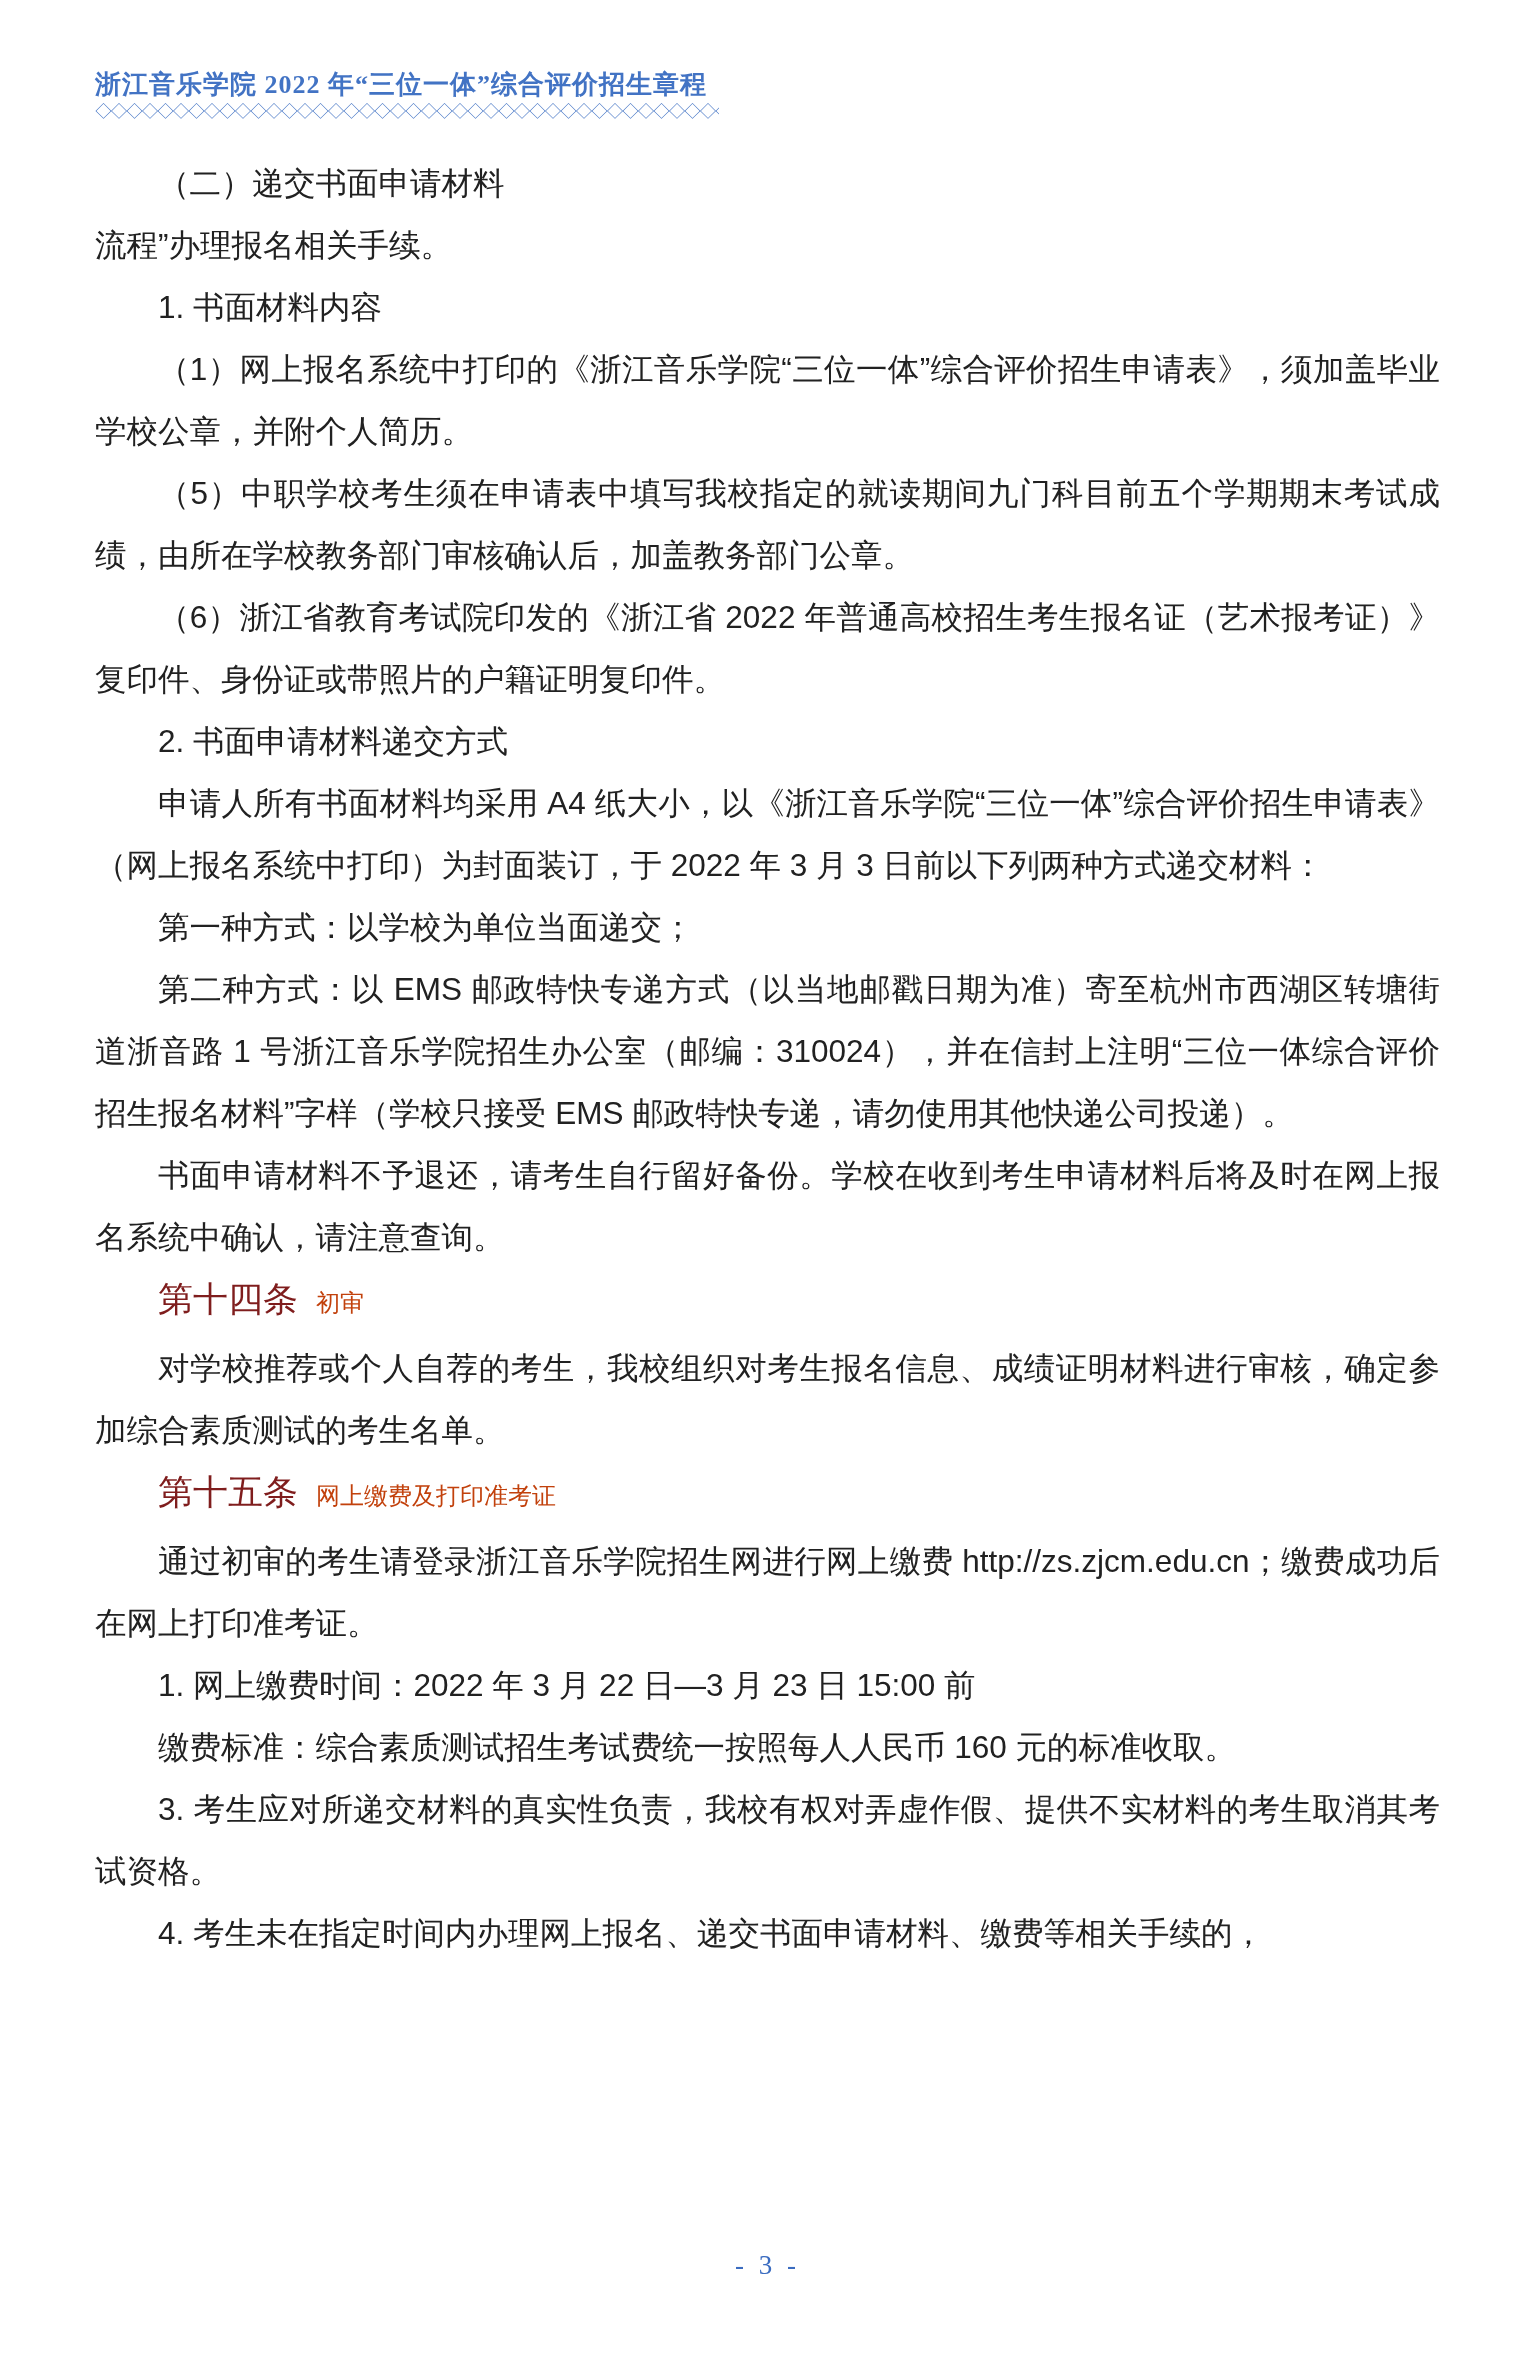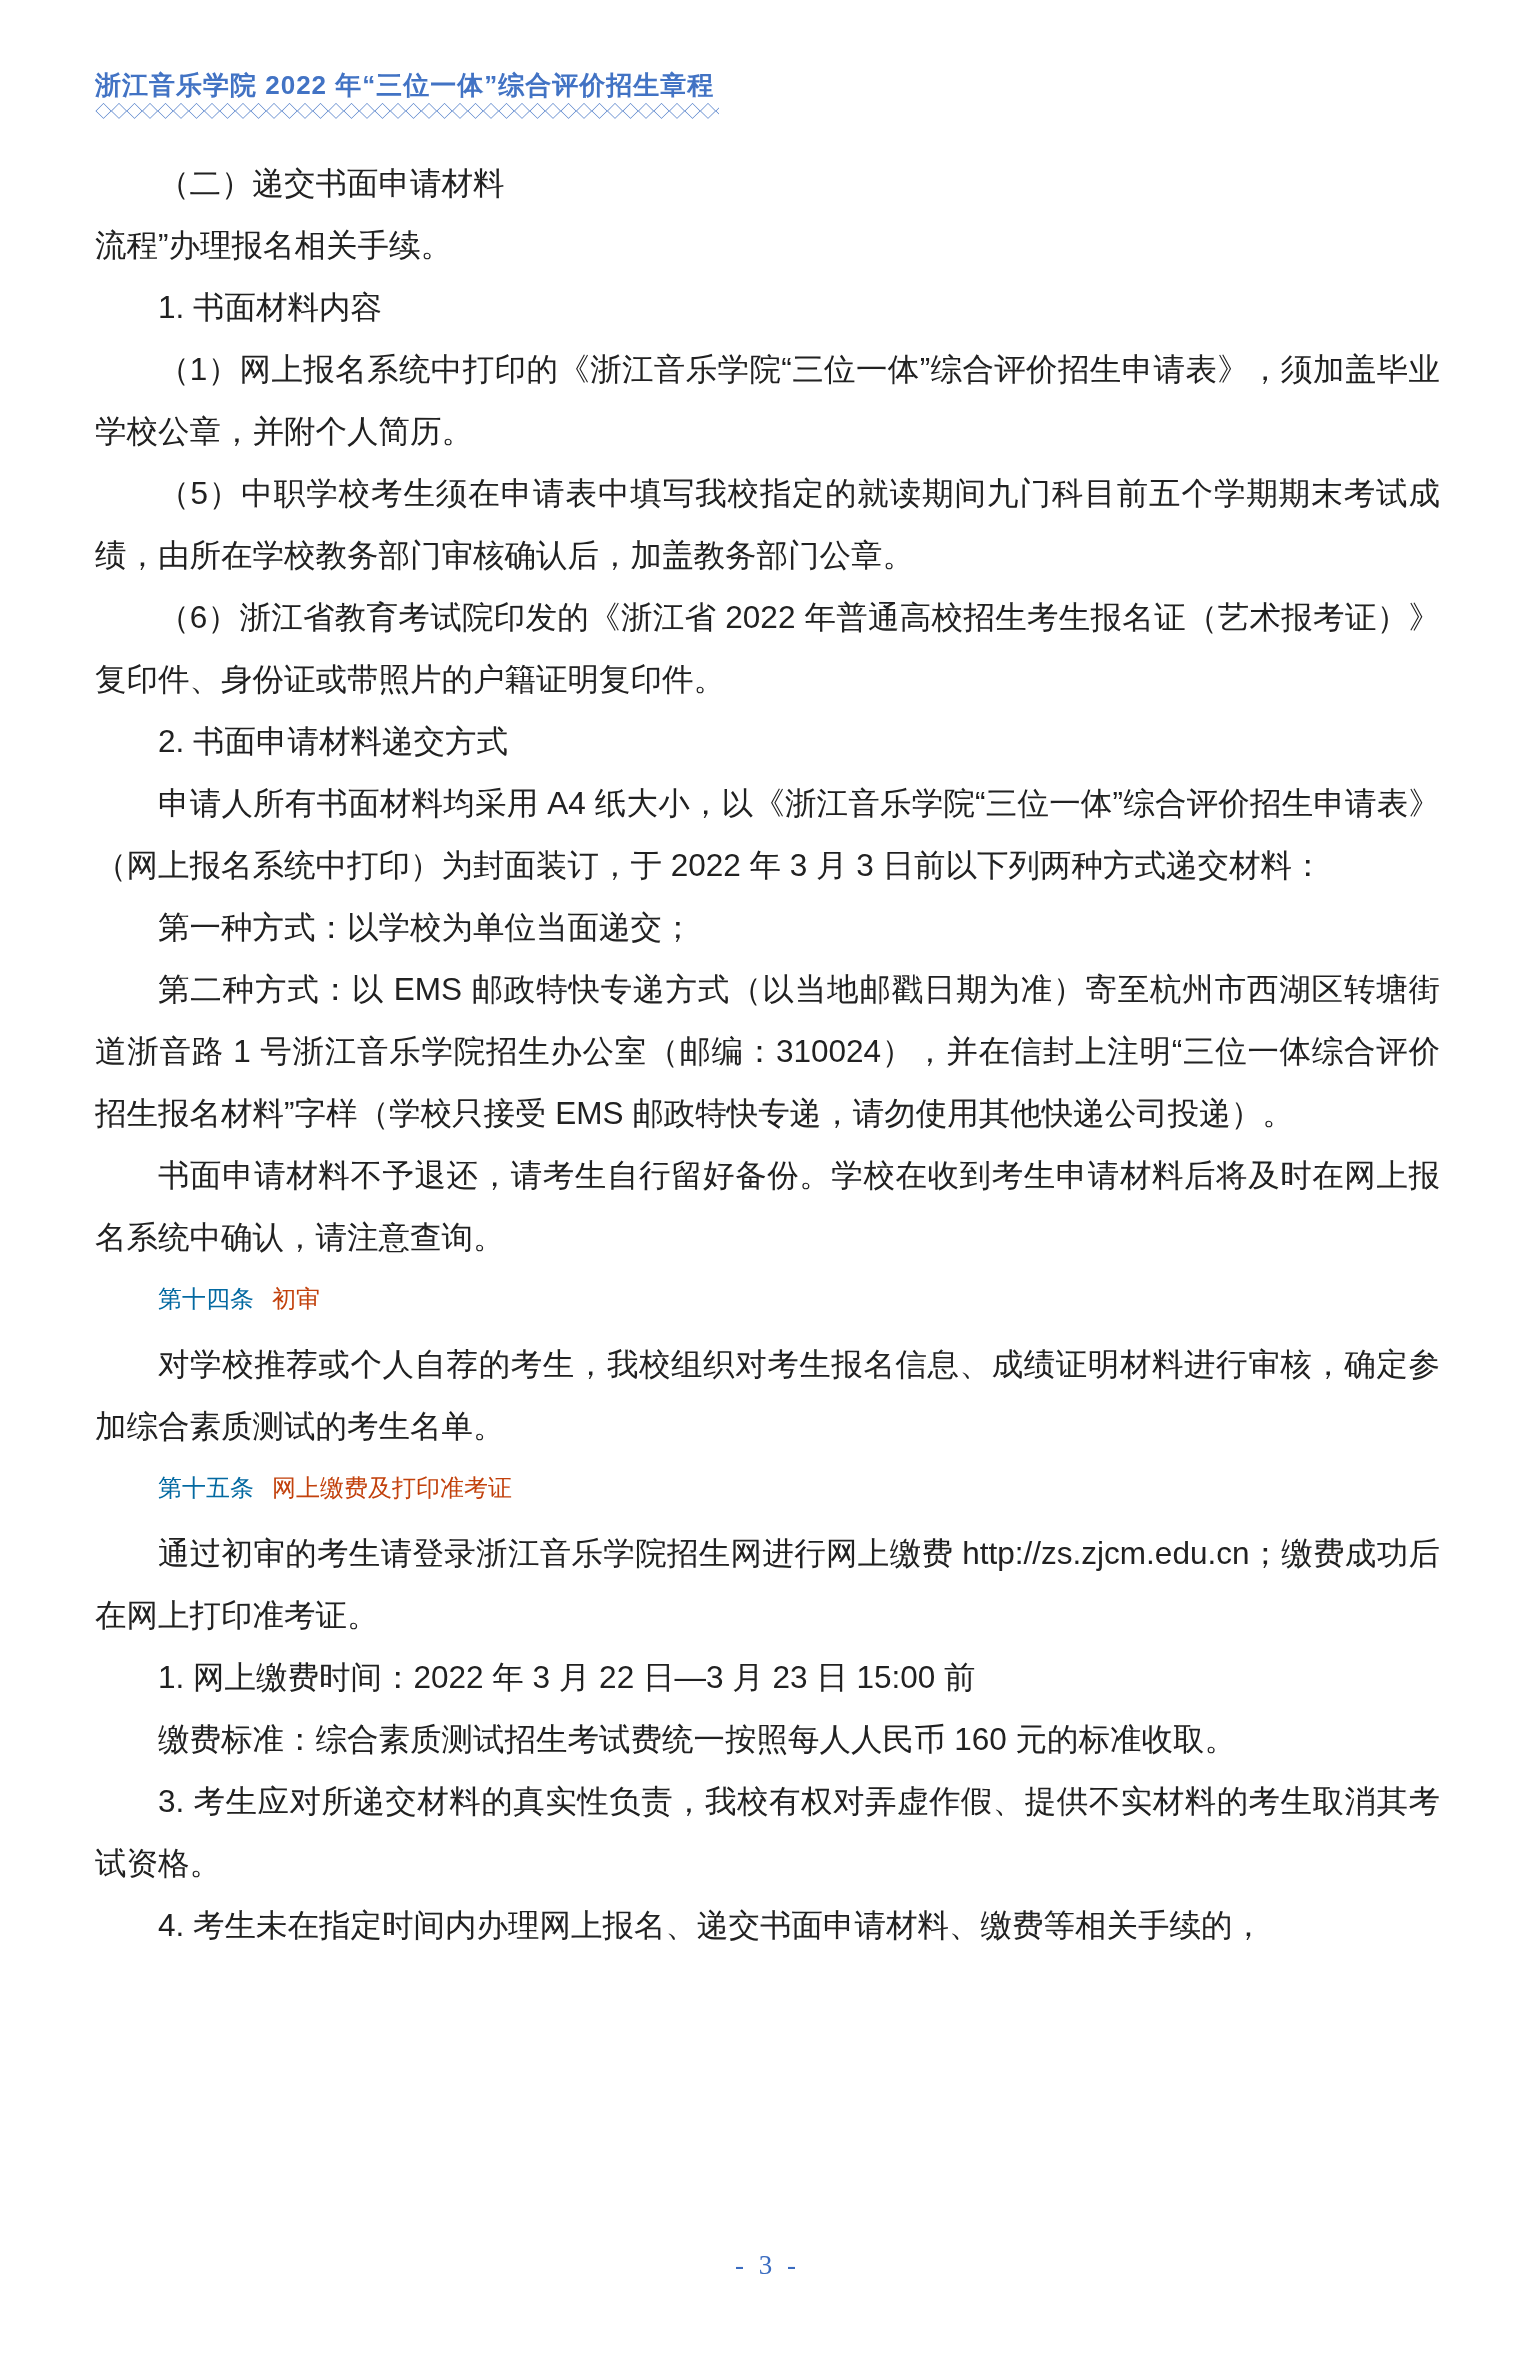--- a/index.html
+++ b/index.html
@@ -16,20 +16,21 @@
     left: 95px;
     top: 70px;
   }
   .doc-title {
     font-size: 26px;
     font-weight: bold;
     color: #4273C4;
     letter-spacing: 1px;
     white-space: nowrap;
     line-height: 30px;
+    font-family: Liberation Serif, serif;
   }
   .doc-divider {
     color: #4273C4;
     font-size: 17px;
     letter-spacing: -1.5px;
     line-height: 18px;
     margin-top: 3px;
     width: 624px;
     overflow: hidden;
     white-space: nowrap;
@@ -49,21 +50,21 @@
     text-justify: inter-ideograph;
     overflow-wrap: break-word;
   }
   .para.indent { text-indent: 63px; }
   .heading {
     margin: 0;
     line-height: 62px;
     text-indent: 63px;
     white-space: nowrap;
   }
-  .hnum  { color: #0369a1; font-size: 24px; }
+  .hnum  { color: #7f1d1d; font-size: 35px; }
   .htitle { color: #c2410c; font-size: 24px; margin-left: 18px; }
   .page-footer {
     position: absolute;
     top: 2250px;
     left: 0;
     width: 1535px;
     text-align: center;
   }
   .page-number {
     font-family: "Liberation Serif", serif;

